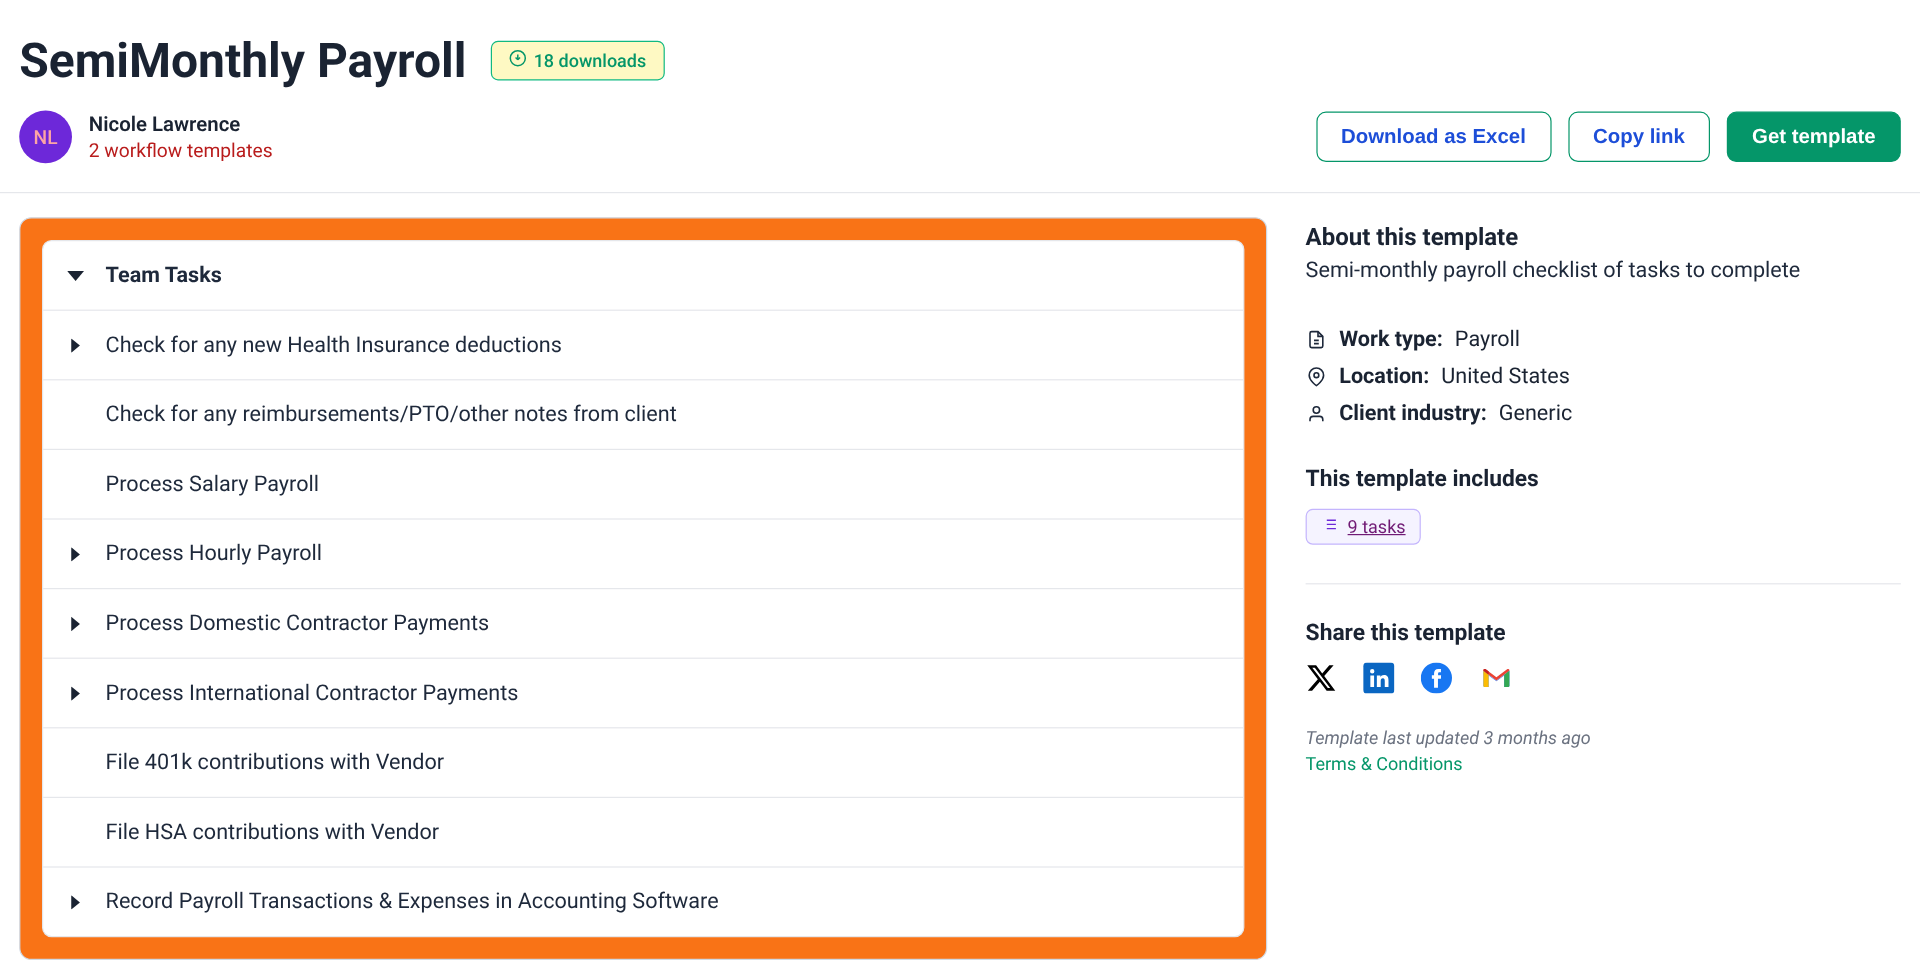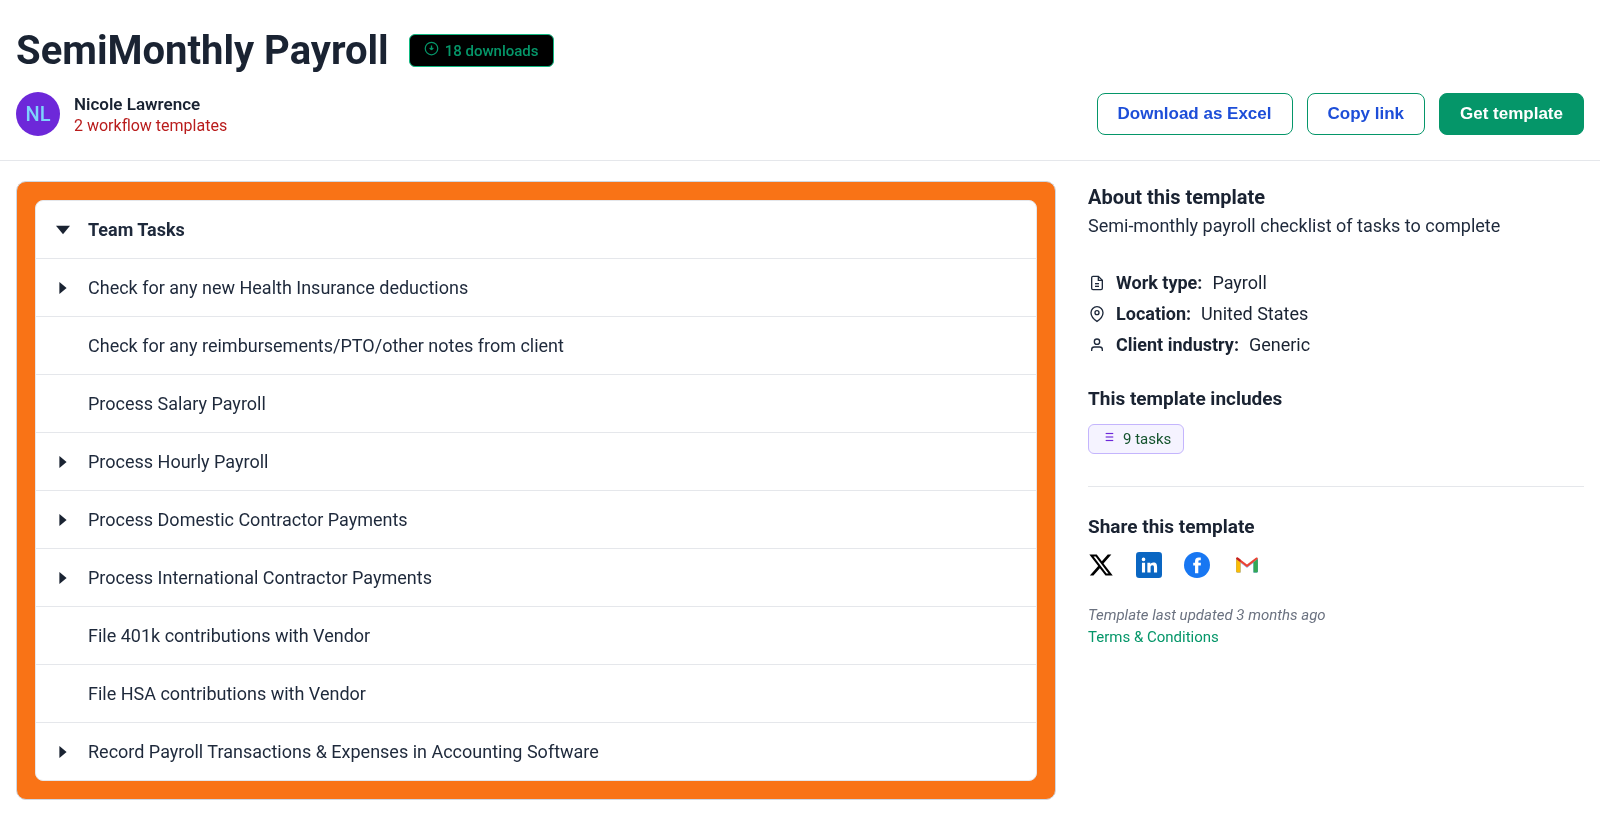--- a/index.html
+++ b/index.html
@@ -22,21 +22,21 @@
   .page-title {
     font-size: 40px;
     font-weight: 700;
     color: #1a2332;
   }
   .downloads-badge {
     display: inline-flex;
     align-items: center;
     gap: 6px;
     border: 1px solid #10b981;
-    background: #000000;
+    background: #fef9c3;
     color: #059669;
     font-size: 15px;
     font-weight: 500;
     padding: 6px 14px;
     border-radius: 6px;
   }
   .author-row {
     display: flex;
     align-items: center;
     justify-content: space-between;
@@ -44,25 +44,25 @@
   .author-left {
     display: flex;
     align-items: center;
     gap: 14px;
   }
   .avatar {
     width: 44px;
     height: 44px;
     border-radius: 50%;
     background: #6d28d9;
-    color: #7dd3fc;
+    color: #fca5a5;
     display: flex;
     align-items: center;
     justify-content: center;
-    font-size: 20px;
+    font-size: 16px;
     font-weight: 500;
   }
   .author-name {
     font-size: 17px;
     font-weight: 600;
     color: #1a2332;
   }
   .author-sub {
     font-size: 16px;
     color: #b91c1c;
@@ -154,24 +154,25 @@
     font-weight: 700;
     margin-top: 32px;
     margin-bottom: 14px;
   }
   .tasks-badge {
     display: inline-flex;
     align-items: center;
     gap: 8px;
     border: 1px solid #c4b5fd;
     background: #f5f3ff;
-    color: #14532d;
+    color: #701a75;
     font-size: 15px;
     padding: 5px 12px;
     border-radius: 6px;
+    text-decoration: underline;
   }
   .divider {
     border: none;
     border-top: 1px solid #e5e7eb;
     margin: 32px 0 28px 0;
   }
   .share-icons {
     display: flex;
     gap: 20px;
     margin-top: 12px;

